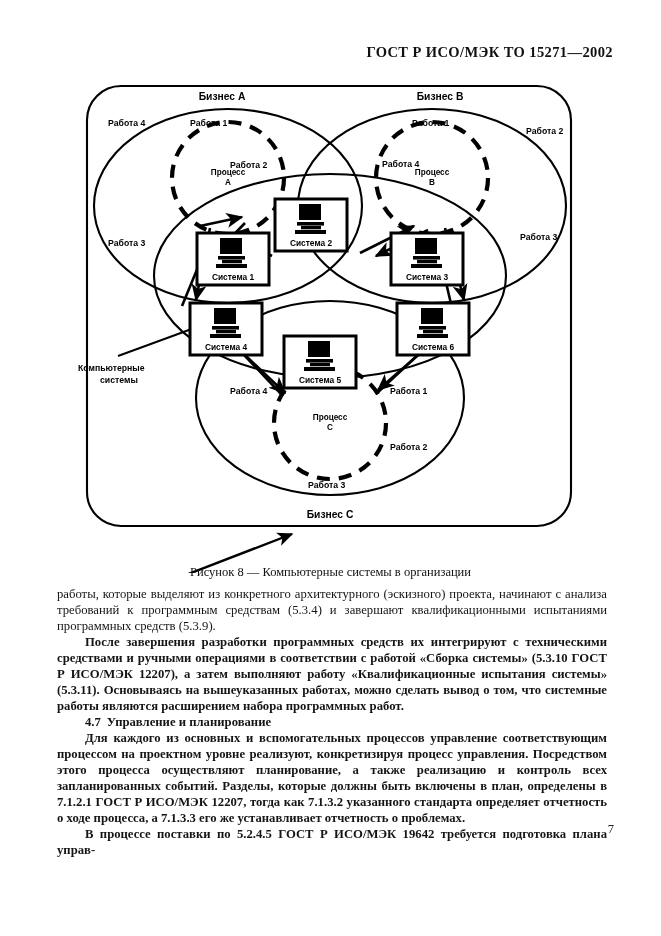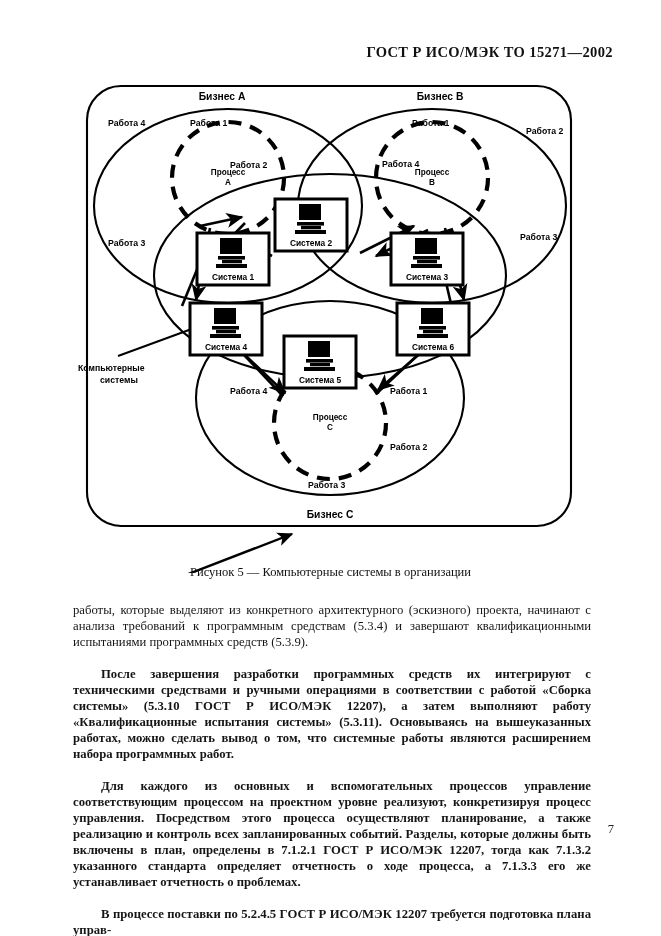--- a/index.html
+++ b/index.html
@@ -55,21 +55,21 @@
     position: absolute;
     left: 57px; top: 586px;
     width: 550px;
     font-size: 12.7px;
     line-height: 16.0px;
     text-align: justify;
     text-justify: inter-word;
     color: #151515;
   }
   .body-text p {
-    margin: 16px;
+    margin: 0;
     text-align: justify;
   }
   .p-indent { text-indent: 28px; font-weight: bold; }
   .p-noindent { text-indent: 0; }
   .heading-sub {
     margin: 0;
     text-indent: 28px;
     font-weight: bold;
     text-align: left;
   }
@@ -257,24 +257,27 @@
 
       <g>
         <text class="dlabel" x="18" y="293" font-size="8.7">Компьютерные</text>
         <text class="dlabel" x="40" y="305" font-size="8.7">системы</text>
       </g>
 
       <text class="dlabel" x="48" y="505" font-size="9.4">Организация</text>
     </svg>
   </div>
 
-  <div class="fig-caption">Рисунок 5 — Компьютерные системы в организации</div>
+  <div class="fig-caption">Рисунок 8 — Компьютерные системы в организации</div>
 
   <div class="body-text">
     <p class="p-noindent">работы, которые выделяют из конкретного архитектурного (эскизного) проекта, начинают с анализа требований к программным средствам (5.3.4) и завершают квалификационными испытаниями программных средств (5.3.9).</p>
     <p class="p-indent">После завершения разработки программных средств их интегрируют с техническими средствами и ручными операциями в соответствии с работой «Сборка системы» (5.3.10 ГОСТ Р ИСО/МЭК 12207), а затем выполняют работу «Квалификационные испытания системы» (5.3.11). Основываясь на вышеуказанных работах, можно сделать вывод о том, что системные работы являются расширением набора программных работ.</p>
+    <p class="heading-sub">
+      <span class="num">4.7</span><span>Управление и планирование</span>
+    </p>
     <p class="p-indent">Для каждого из основных и вспомогательных процессов управление соответствующим процессом на проектном уровне реализуют, конкретизируя процесс управления. Посредством этого процесса осуществляют планирование, а также реализацию и контроль всех запланированных событий. Разделы, которые должны быть включены в план, определены в 7.1.2.1 ГОСТ Р ИСО/МЭК 12207, тогда как 7.1.3.2 указанного стандарта определяет отчетность о ходе процесса, а 7.1.3.3 его же устанавливает отчетность о проблемах.</p>
-    <p class="p-indent">В процессе поставки по 5.2.4.5 ГОСТ Р ИСО/МЭК 12207 требуется подготовка плана управ-</p>
+    <p class="p-indent">В процессе поставки по 5.2.4.5 ГОСТ Р ИСО/МЭК 19642 требуется подготовка плана управ-</p>
   </div>
 
   <div class="page-number">7</div>
 
 </div>
 
 </body></html>

